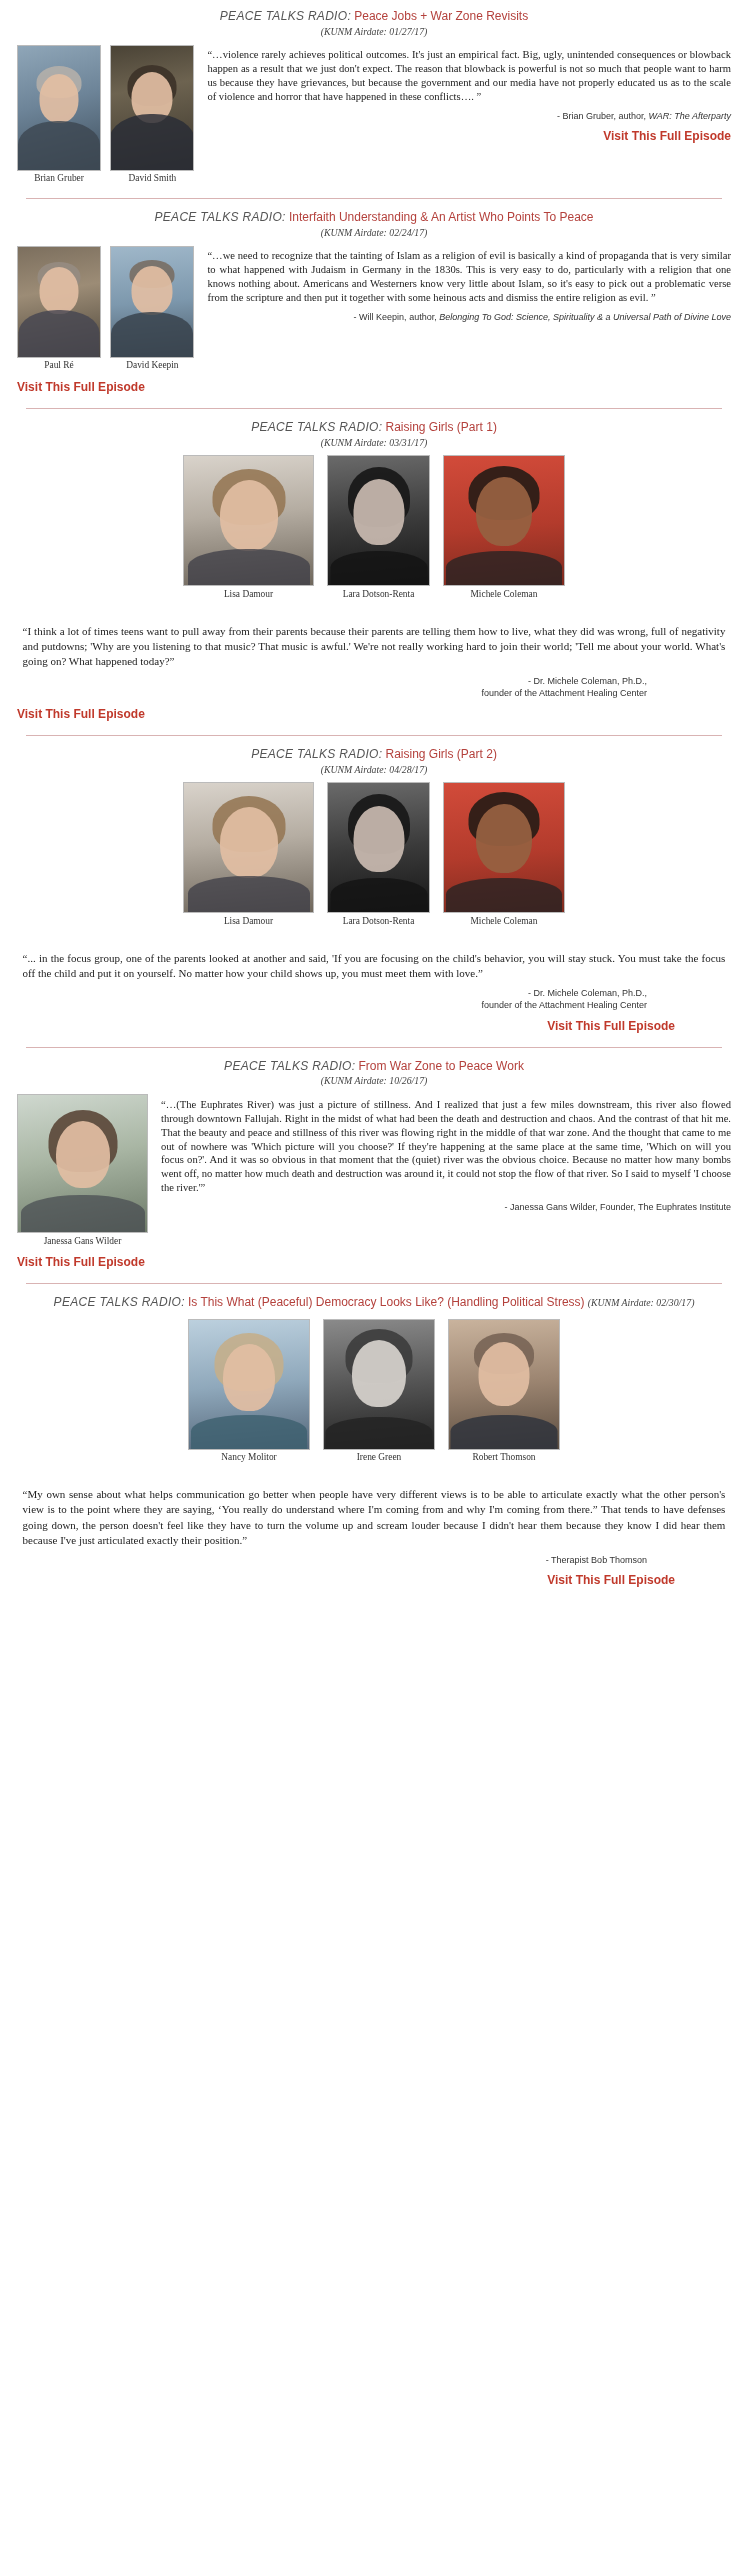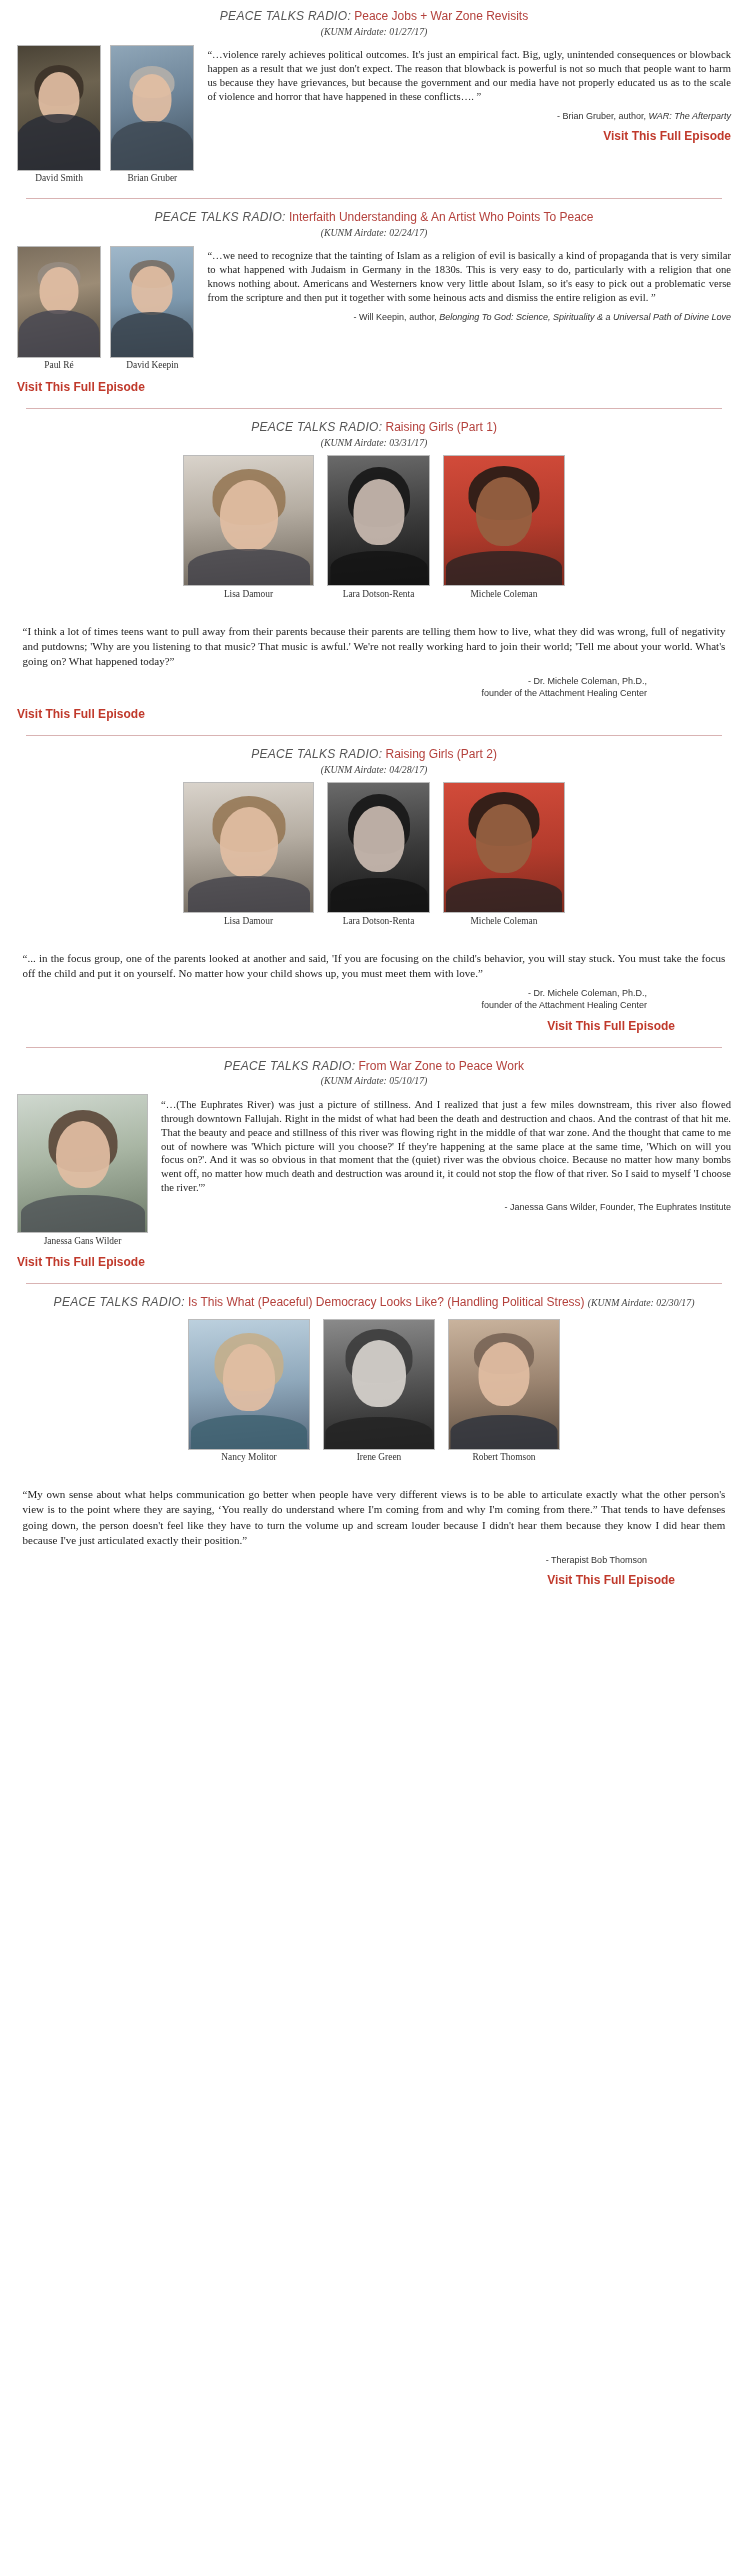--- a/index.html
+++ b/index.html
@@ -179,36 +179,36 @@
     <div class="ep-head">
       <div class="ep-title-line">
         <span class="brand">PEACE TALKS RADIO</span><span class="brand">:</span>
         <span class="ep-title">Peace Jobs + War Zone Revisits</span>
       </div>
       <div class="ep-date">(KUNM Airdate: 01/27/17)</div>
     </div>
     <div class="row">
       <div class="photos">
         <div class="photo-cell">
+          <div class="photo p-gruber" style="width:84px;height:126px;">
+            <div class="face"></div>
+            <div class="hair-shape" style="width:45px;height:32px;top:20.6px;background:rgba(180,175,170,0.9);"></div>
+            <div class="head-shape" style="width:39px;height:49px;top:28px;"></div>
+            <div class="body-shape" style="width:82px;height:49px;background:rgba(60,70,80,0.8);"></div>
+          </div>
+          <div class="caption">Brian Gruber</div>
+        </div>
+        <div class="photo-cell">
           <div class="photo p-smith" style="width:84px;height:126px;">
             <div class="face"></div>
             <div class="hair-shape" style="width:49px;height:41px;top:19px;background:rgba(60,50,40,0.9);"></div>
             <div class="head-shape" style="width:41px;height:51px;top:26px;"></div>
             <div class="body-shape" style="width:86px;height:56px;"></div>
           </div>
           <div class="caption">David Smith</div>
-        </div>
-        <div class="photo-cell">
-          <div class="photo p-gruber" style="width:84px;height:126px;">
-            <div class="face"></div>
-            <div class="hair-shape" style="width:45px;height:32px;top:20.6px;background:rgba(180,175,170,0.9);"></div>
-            <div class="head-shape" style="width:39px;height:49px;top:28px;"></div>
-            <div class="body-shape" style="width:82px;height:49px;background:rgba(60,70,80,0.8);"></div>
-          </div>
-          <div class="caption">Brian Gruber</div>
         </div>
       </div>
       <div class="quote-right">
         <div class="quote">“…violence rarely achieves political outcomes.  It's just an empirical fact. Big, ugly, unintended consequences or blowback happen as a result that we just don't expect.  The reason that blowback is powerful is not so much that people want to harm us because they have grievances, but because the government and our media have not properly educated us as to the scale of violence and horror that have happened in these conflicts…. ”</div>
         <div class="attrib">
           <span>- Brian Gruber, author,</span>
           <span class="work">WAR: The Afterparty</span>
         </div>
         <div class="link-right">
           <a class="link">Visit This Full Episode</a>
@@ -360,21 +360,21 @@
   </div>
 
   <hr class="divider">
 
   <div class="episode">
     <div class="ep-head">
       <div class="ep-title-line">
         <span class="brand">PEACE TALKS RADIO</span><span class="brand">:</span>
         <span class="ep-title">From War Zone to Peace Work</span>
       </div>
-      <div class="ep-date">(KUNM Airdate: 05/10/17)</div>
+      <div class="ep-date">(KUNM Airdate: 10/26/17)</div>
     </div>
     <div class="row">
       <div class="photos">
         <div class="photo-cell">
           <div class="photo p-janessa" style="width:131px;height:139px;">
             <div class="face"></div>
             <div class="hair-shape" style="width:69px;height:62px;top:15px;background:rgba(90,70,55,0.9);"></div>
             <div class="head-shape" style="width:54px;height:67px;top:26px;"></div>
             <div class="body-shape" style="width:124px;height:37px;background:rgba(70,75,80,0.72);"></div>
           </div>

